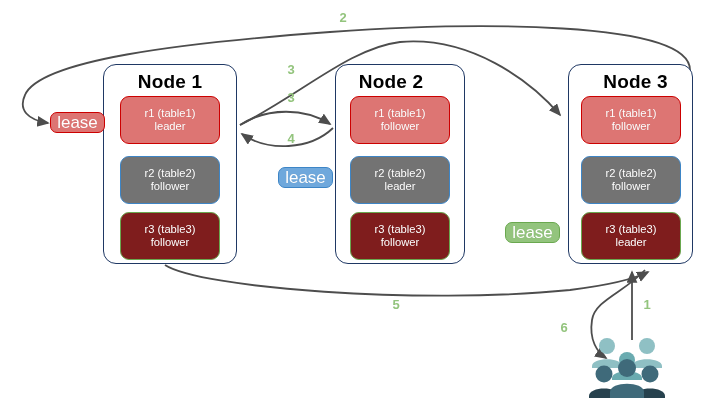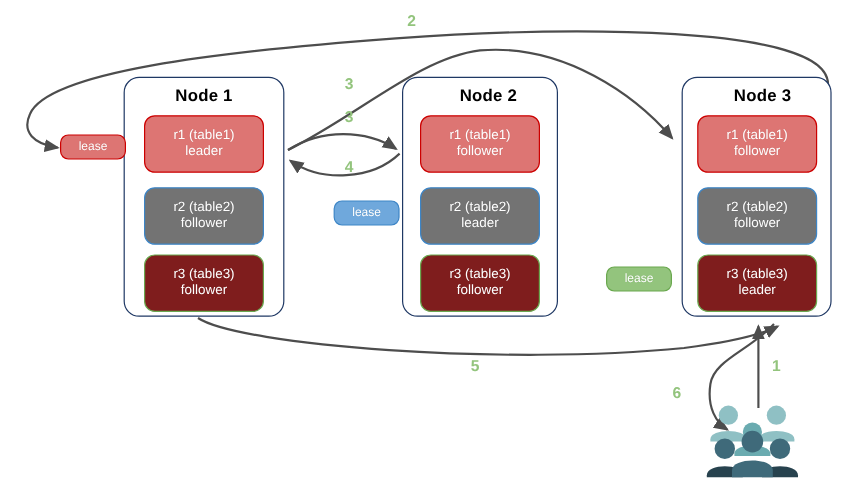--- a/index.html
+++ b/index.html
@@ -31,21 +31,21 @@
     box-sizing: border-box;
     border: 1.6px solid #1f3864;
     border-radius: 13px;
     background: #ffffff;
   }
   .node-title {
     position: absolute;
     left: 0;
     right: 0;
     text-align: center;
-    font-size: 14px;
+    font-size: 19px;
     font-weight: bold;
     color: #000000;
     letter-spacing: 0.2px;
   }
   .replica {
     position: absolute;
     box-sizing: border-box;
     border-radius: 9px;
     display: flex;
     flex-direction: column;
@@ -71,21 +71,21 @@
     border: 1.6px solid #6aa84f;
   }
   .lease {
     position: absolute;
     box-sizing: border-box;
     border-radius: 7px;
     display: flex;
     align-items: center;
     justify-content: center;
     color: #ffffff;
-    font-size: 10px;
+    font-size: 17px;
     text-shadow: 0 0 1px rgba(0,0,0,0.12);
   }
   .lease-red {
     background: #dd7573;
     border: 1.6px solid #cc0000;
   }
   .lease-blue {
     background: #6fa8dc;
     border: 1.6px solid #3d85c6;
   }
@@ -142,21 +142,21 @@
   <div class="replica rep-blue" style="left:120px; top:156px; width:100px; height:48px;">
     <span class="ln">r2 (table2)</span>
     <span class="ln">follower</span>
   </div>
   <div class="replica rep-green" style="left:120px; top:212px; width:100px; height:48px;">
     <span class="ln">r3 (table3)</span>
     <span class="ln">follower</span>
   </div>
 
   <div class="node-box" style="left:335px; top:64px; width:130px; height:200px;"></div>
-  <div class="node-title" style="left:336px; top:71px; width:142px;">Node 2</div>
+  <div class="node-title" style="left:320px; top:71px; width:142px;">Node 2</div>
 
   <div class="replica rep-red" style="left:350px; top:96px; width:100px; height:48px;">
     <span class="ln">r1 (table1)</span>
     <span class="ln">follower</span>
   </div>
   <div class="replica rep-blue" style="left:350px; top:156px; width:100px; height:48px;">
     <span class="ln">r2 (table2)</span>
     <span class="ln">leader</span>
   </div>
   <div class="replica rep-green" style="left:350px; top:212px; width:100px; height:48px;">

